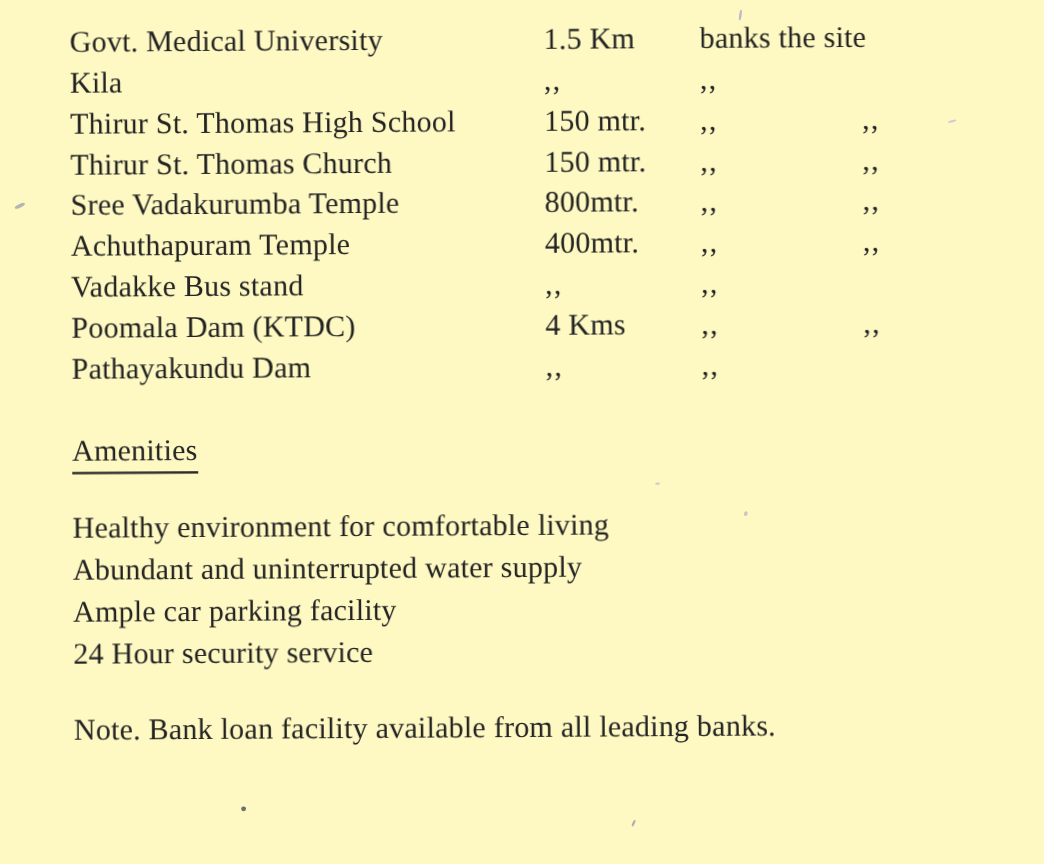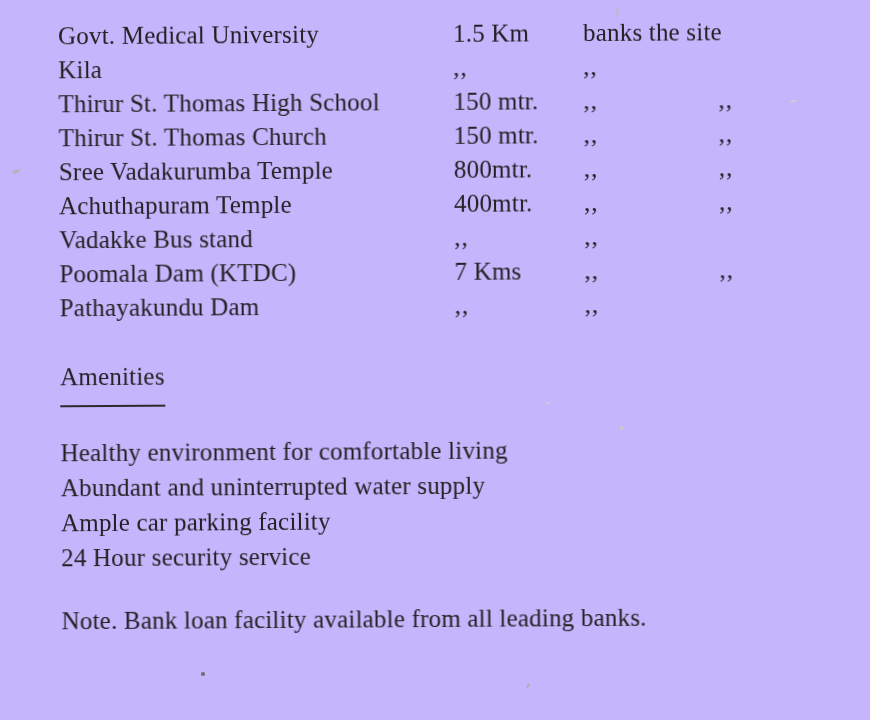--- a/index.html
+++ b/index.html
@@ -4,21 +4,21 @@
 <style>
   html, body {
     margin: 0;
     padding: 0;
     background: #ffffff;
   }
   .page {
     position: relative;
     width: 870px;
     height: 720px;
-    background: #c4b5fd;
+    background: #fef9c3;
     overflow: hidden;
     font-family: "Liberation Serif", "DejaVu Serif", serif;
     color: #222222;
   }
   .page-content {
     position: absolute;
     inset: 0;
     transform: rotate(-0.35deg);
     transform-origin: 50% 50%;
     filter: blur(0.3px);
@@ -38,21 +38,21 @@
   .d-cell { overflow: visible; }
   .d-ditto { letter-spacing: 1px; }
   
   .amenities-section {
     margin: 36px 0 0 60px;
   }
   .amenities-heading {
     display: inline-block;
     line-height: 31px;
     border-bottom: 2px solid #2a2a2a;
-    padding-bottom: 13px;
+    padding-bottom: 1px;
     margin-bottom: 0;
   }
   .amenities-list {
     margin-top: 28px;
   }
   .amenity-item {
     line-height: 35px;
     white-space: nowrap;
   }
   
@@ -109,21 +109,21 @@
         <span class="d-cell d-ditto">,,</span>
         <span class="d-cell d-ditto">,,</span>
       </div>
       <div class="d-row">
         <span class="d-cell">Vadakke Bus stand</span>
         <span class="d-cell d-ditto">,,</span>
         <span class="d-cell d-ditto">,,</span>
       </div>
       <div class="d-row">
         <span class="d-cell">Poomala Dam (KTDC)</span>
-        <span class="d-cell">7 Kms</span>
+        <span class="d-cell">4 Kms</span>
         <span class="d-cell d-ditto">,,</span>
         <span class="d-cell d-ditto">,,</span>
       </div>
       <div class="d-row">
         <span class="d-cell">Pathayakundu Dam</span>
         <span class="d-cell d-ditto">,,</span>
         <span class="d-cell d-ditto">,,</span>
       </div>
     </div>
 

